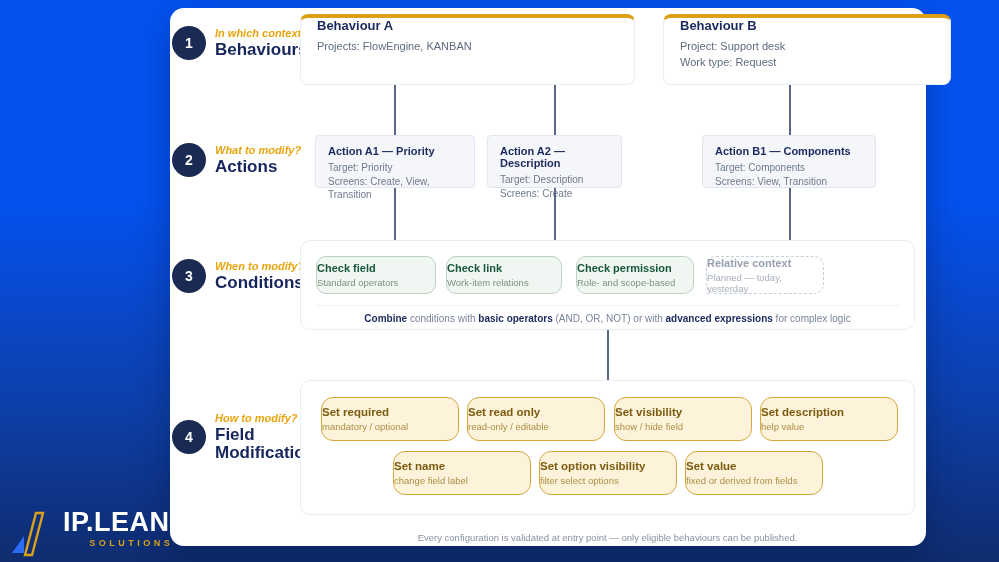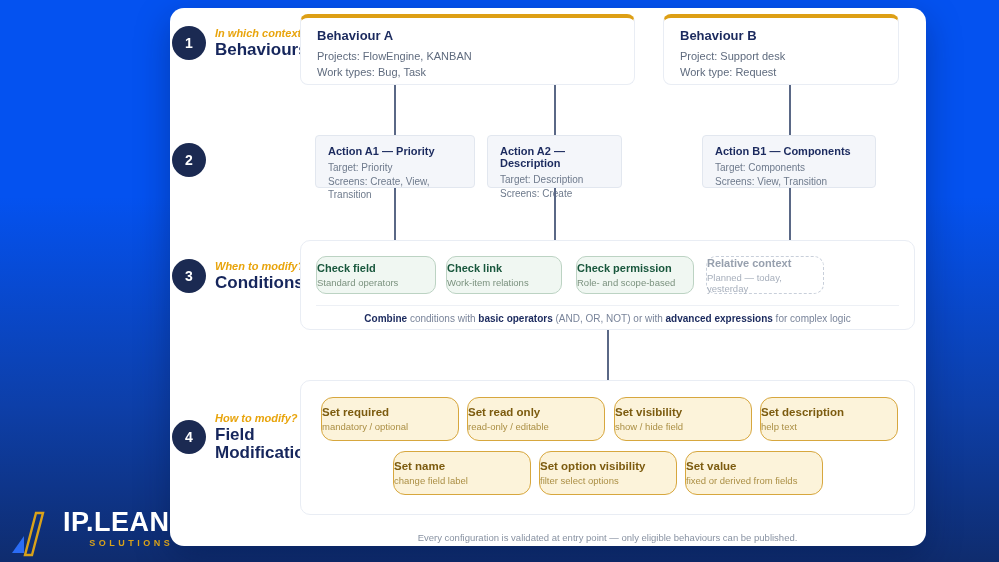--- a/index.html
+++ b/index.html
@@ -21,21 +21,21 @@
     color:#ffffff; font-weight:bold; font-size:14px;
     display:flex; align-items:center; justify-content:center; flex:0 0 auto;
   }
   .step-labels { display:flex; flex-direction:column; gap:2px; }
   .step-context { font-size:11px; font-style:italic; font-weight:bold; color:#e8a40c; }
   .step-title { font-size:17px; font-weight:bold; color:#16265c; line-height:1.08; max-width:98px; }
   
   .bcard {
     position:absolute; top:6px; height:71px; background:#ffffff;
     border:1px solid #e9edf4; border-top:4px solid #dd9f15;
-    border-radius:8px; padding:10px 16px 0 16px;
+    border-radius:8px; padding:0 16px 0 16px;
   }
   .bcard-title { font-size:13px; font-weight:bold; color:#1b2a5e; margin-bottom:6px; }
   .bcard-line { font-size:11px; color:#5f6b7e; line-height:1.45; }
   
   .vline { position:absolute; width:2px; background:#5a6886; }
   
   .acard {
     position:absolute; top:127px; height:53px; background:#f4f6fa;
     border:1px solid #e2e7ef; border-radius:4px; padding:9px 12px 0 12px;
   }
@@ -81,34 +81,37 @@
     <div class="step-circle">1</div>
     <div class="step-labels">
       <div class="step-context">In which context?</div>
       <div class="step-title">Behaviours</div>
     </div>
   </div>
 
   <div class="bcard" style="left:130px; width:335px;">
     <div class="bcard-title">Behaviour A</div>
     <div class="bcard-line">Projects: FlowEngine, KANBAN</div>
-    <div class="bcard-line">Work types: Bug, Task</div>
-  </div>
-  <div class="bcard" style="left:493px; width:236px;">
+  </div>
+  <div class="bcard" style="left:493px; width:288px;">
     <div class="bcard-title">Behaviour B</div>
     <div class="bcard-line">Project: Support desk</div>
     <div class="bcard-line">Work type: Request</div>
   </div>
 
   <div class="vline" style="left:224px; top:77px; height:50px;"></div>
   <div class="vline" style="left:384px; top:77px; height:50px;"></div>
   <div class="vline" style="left:619px; top:77px; height:50px;"></div>
 
   <div class="step" style="top:135px;">
     <div class="step-circle">2</div>
+    <div class="step-labels">
+      <div class="step-context">What to modify?</div>
+      <div class="step-title">Actions</div>
+    </div>
   </div>
 
   <div class="acard" style="left:145px; width:160px;">
     <div class="acard-title">Action A1 — Priority</div>
     <div class="acard-line">Target: Priority</div>
     <div class="acard-line">Screens: Create, View, Transition</div>
   </div>
   <div class="acard" style="left:317px; width:135px;">
     <div class="acard-title">Action A2 — Description</div>
     <div class="acard-line">Target: Description</div>
@@ -171,21 +174,21 @@
     <div class="pill pill-gold" style="left:166px; top:16px; width:138px; height:44px;">
       <div class="pill-title">Set read only</div>
       <div class="pill-sub">read-only / editable</div>
     </div>
     <div class="pill pill-gold" style="left:313px; top:16px; width:138px; height:44px;">
       <div class="pill-title">Set visibility</div>
       <div class="pill-sub">show / hide field</div>
     </div>
     <div class="pill pill-gold" style="left:459px; top:16px; width:138px; height:44px;">
       <div class="pill-title">Set description</div>
-      <div class="pill-sub">help text</div>
+      <div class="pill-sub">help value</div>
     </div>
     <div class="pill pill-gold" style="left:92px; top:70px; width:138px; height:44px;">
       <div class="pill-title">Set name</div>
       <div class="pill-sub">change field label</div>
     </div>
     <div class="pill pill-gold" style="left:238px; top:70px; width:138px; height:44px;">
       <div class="pill-title">Set option visibility</div>
       <div class="pill-sub">filter select options</div>
     </div>
     <div class="pill pill-gold" style="left:384px; top:70px; width:138px; height:44px;">

